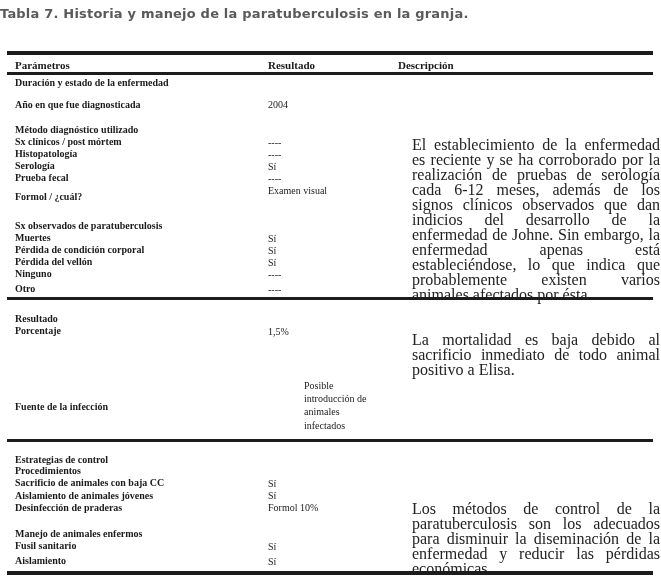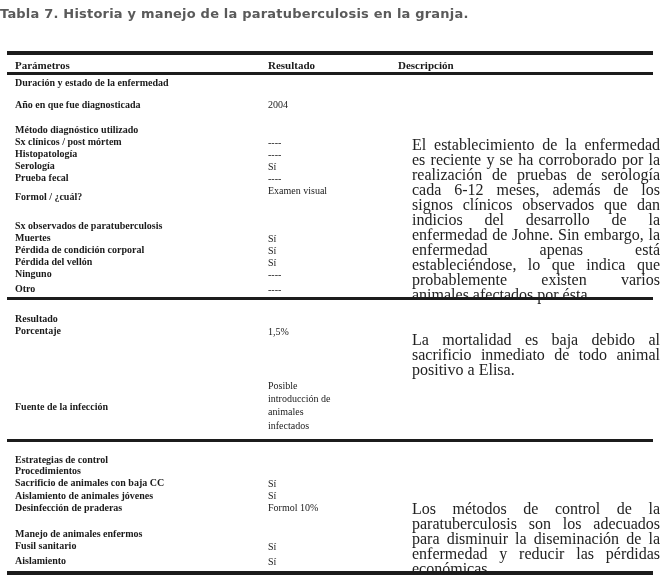--- a/index.html
+++ b/index.html
@@ -69,21 +69,21 @@
 </div>
 <div class="rule r-sec1"></div>
 
 <div>
   <div class="t c1 b" style="top:313px">Resultado</div>
   <div class="t c1 b" style="top:325px">Porcentaje</div>
   <div class="t c2" style="top:326px">1,5%</div>
   <div class="desc" style="top:332px">La mortalidad es baja debido al sacrificio inmediato de todo animal positivo a Elisa.</div>
 
   <div class="t c1 b" style="top:401px">Fuente de la infección</div>
-  <div class="t c2 multi" style="top:379px; width:78px;">Posible introducción de animales infectados</div>
+  <div class="t c2 multi" style="top:379px; width:78px;margin-left:36px;">Posible introducción de animales infectados</div>
 </div>
 <div class="rule r-sec2"></div>
 
 <div>
   <div class="t c1 b" style="top:454px">Estrategias de control</div>
   <div class="t c1 b" style="top:465px">Procedimientos</div>
   <div class="t c1 b" style="top:477px">Sacrificio de animales con baja CC</div>
   <div class="t c2" style="top:478px">Sí</div>
   <div class="t c1 b" style="top:490px">Aislamiento de animales jóvenes</div>
   <div class="t c2" style="top:490px">Sí</div>

